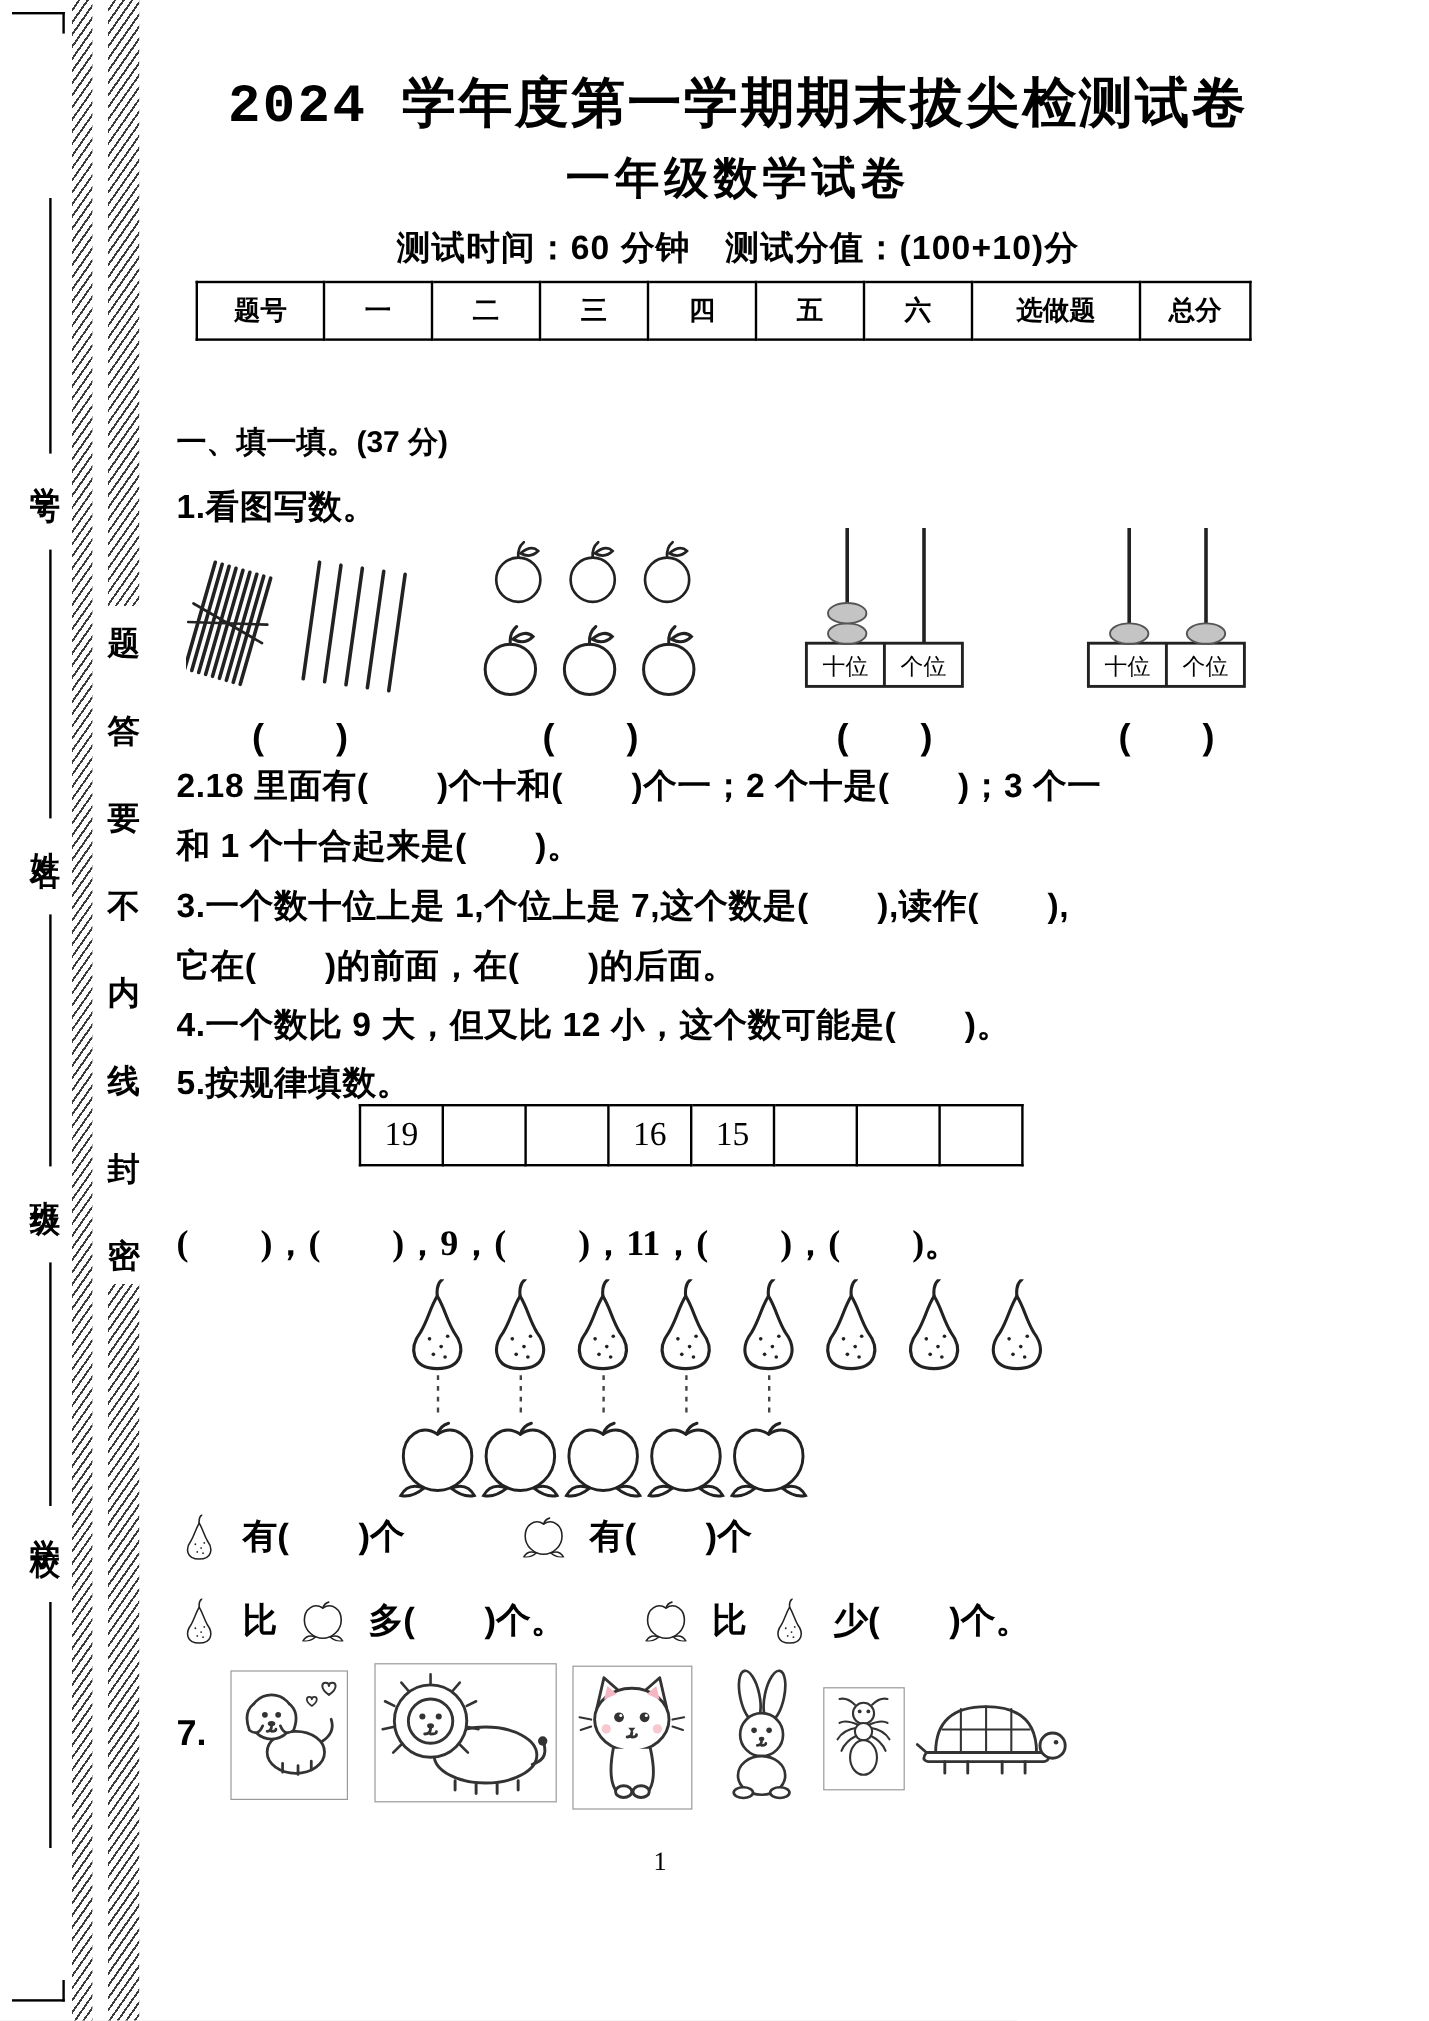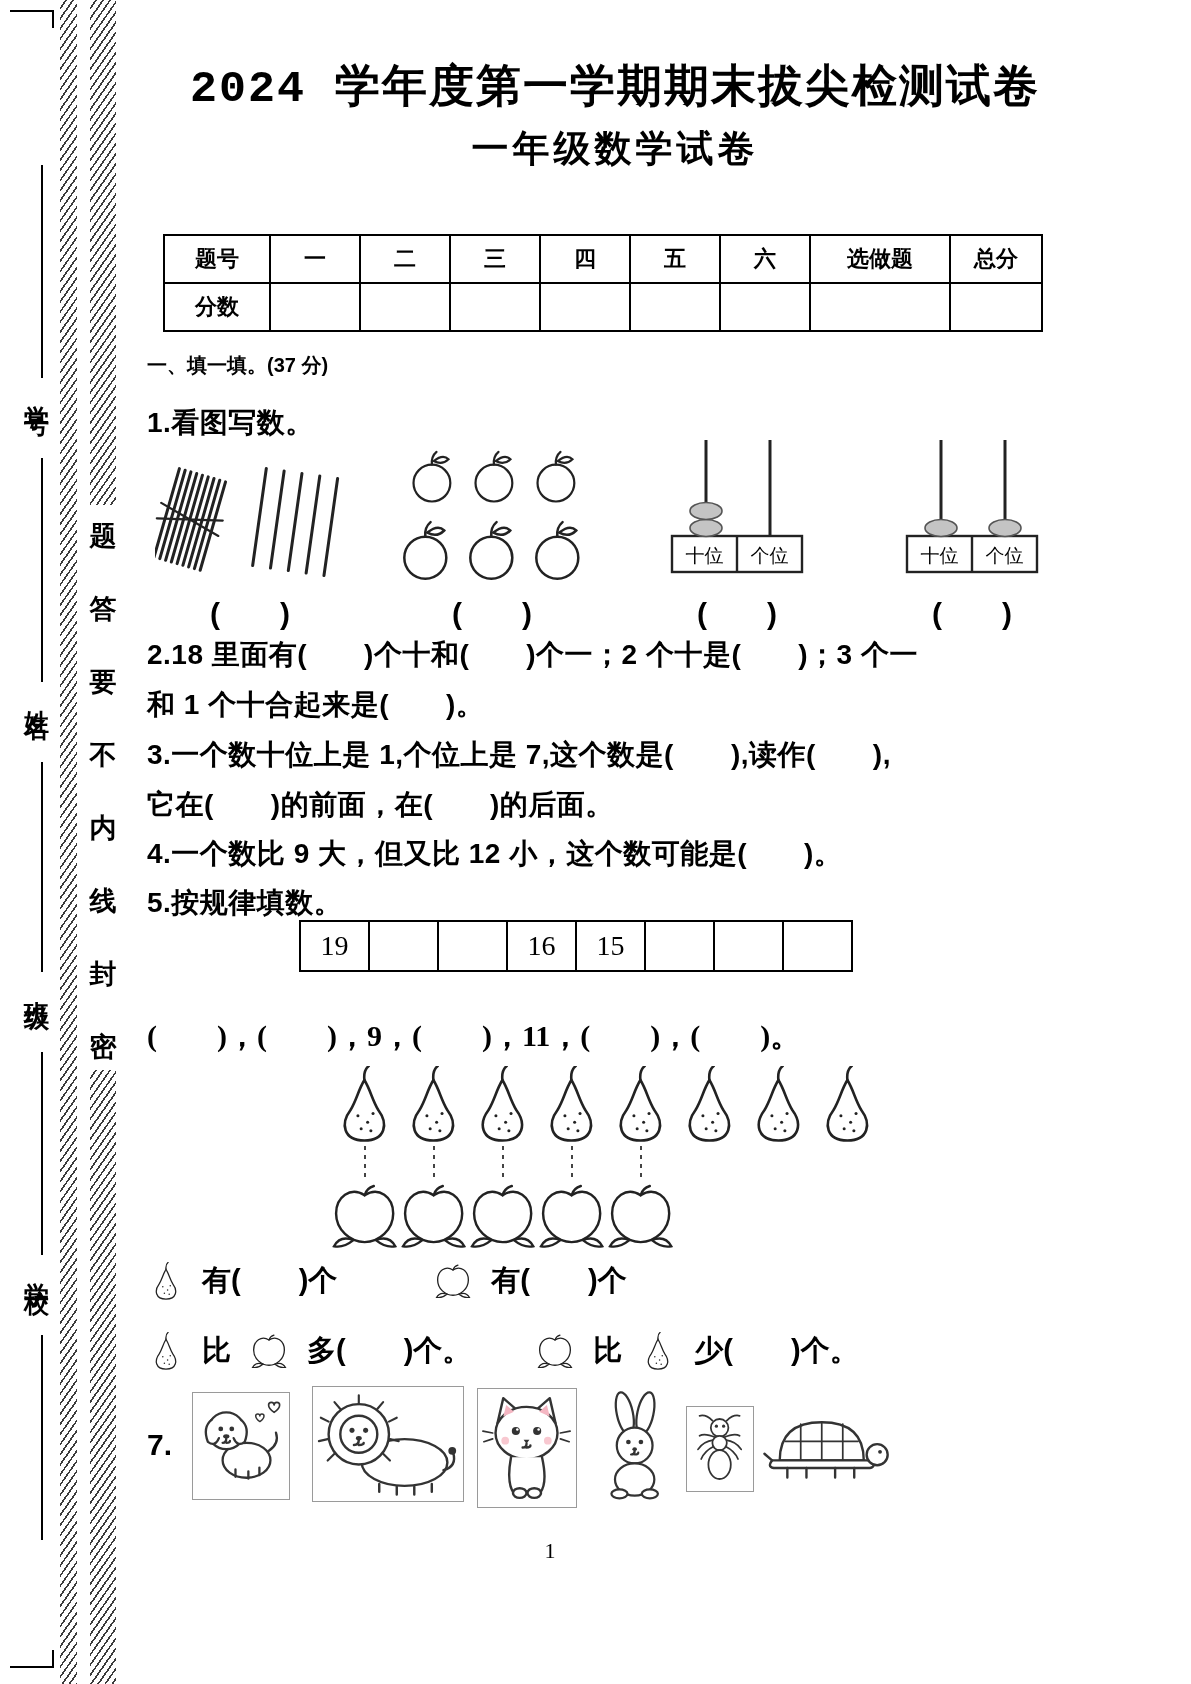--- a/index.html
+++ b/index.html
@@ -36,21 +36,21 @@
   table { border-collapse:collapse; table-layout:fixed; }
   .score-table td {
     border:2.4px solid #000; height:44px; text-align:center;
     font-size:22px; font-weight:700; overflow:hidden;
   }
   .seq-table td {
     border:2px solid #000; width:65px; height:46px; text-align:center;
     font-size:28px; font-weight:400; font-family:"Liberation Serif", serif;
   }
 
-  .heading { font-size:20px; font-weight:800; }
+  .heading { font-size:25px; font-weight:800; }
   .blank { font-size:30px; font-weight:700; }
 
   .flexline { display:flex; align-items:center; gap:20px; font-size:29px; font-weight:700; white-space:nowrap; }
   .spacer60 { width:58px; }
   .spacer26 { width:26px; }
 
   .imgbox { border:1.6px solid #9a9a9a; background:#fff; display:flex; align-items:center; justify-content:center; }
   .noborder { display:flex; align-items:center; justify-content:center; }
 
   .counter-label { position:absolute; text-align:center; font-size:19px; font-weight:500; }
@@ -109,20 +109,21 @@
   <div class="abs seal-char" style="left:86px; top:591px;">答</div>
   <div class="abs seal-char" style="left:86px; top:664px;">要</div>
   <div class="abs seal-char" style="left:86px; top:737px;">不</div>
   <div class="abs seal-char" style="left:86px; top:810px;">内</div>
   <div class="abs seal-char" style="left:86px; top:883px;">线</div>
   <div class="abs seal-char" style="left:86px; top:956px;">封</div>
   <div class="abs seal-char" style="left:86px; top:1029px;">密</div>
 
   <div class="abs title center" style="left:150px; top:56px; width:930px;font-family:Liberation Mono, monospace;">2024 学年度第一学期期末拔尖检测试卷</div>
   <div class="abs subtitle center" style="left:150px; top:124px; width:930px;">一年级数学试卷</div>
+  <div class="abs meta center" style="left:150px; top:188px; width:930px;">测试时间：60 分钟　测试分值：(100+10)分</div>
 
   <table class="abs score-table" style="left:163px; top:234px; width:878px;">
     <colgroup>
       <col style="width:106px">
         <col style="width:90px">
         <col style="width:90px">
         <col style="width:90px">
       <col style="width:90px">
         <col style="width:90px">
         <col style="width:90px">
@@ -134,31 +135,20 @@
       <td>题号</td>
       <td>一</td>
       <td>二</td>
       <td>三</td>
       <td>四</td>
       <td>五</td>
       <td>六</td>
       <td>选做题</td>
       <td>总分</td>
     </tr>
-    <tr>
-      <td>分数</td>
-      <td></td>
-      <td></td>
-      <td></td>
-      <td></td>
-      <td></td>
-      <td></td>
-      <td></td>
-      <td></td>
-    </tr>
   </tbody>
     </table>
 
   <div class="abs heading nowrap" style="left:147px; top:352px;">一、填一填。(37 分)</div>
   <div class="abs bodyline nowrap" style="left:147px; top:404px;">1.看图写数。</div>
 
   <svg class="abs" style="left:155px; top:463px;" width="195" height="120" viewBox="0 0 195 120">
     <g stroke="#222" stroke-width="3" stroke-linecap="round">
       <g transform="rotate(16 40 60)">
         <line x1="10" y1="12" x2="10" y2="104"></line>

